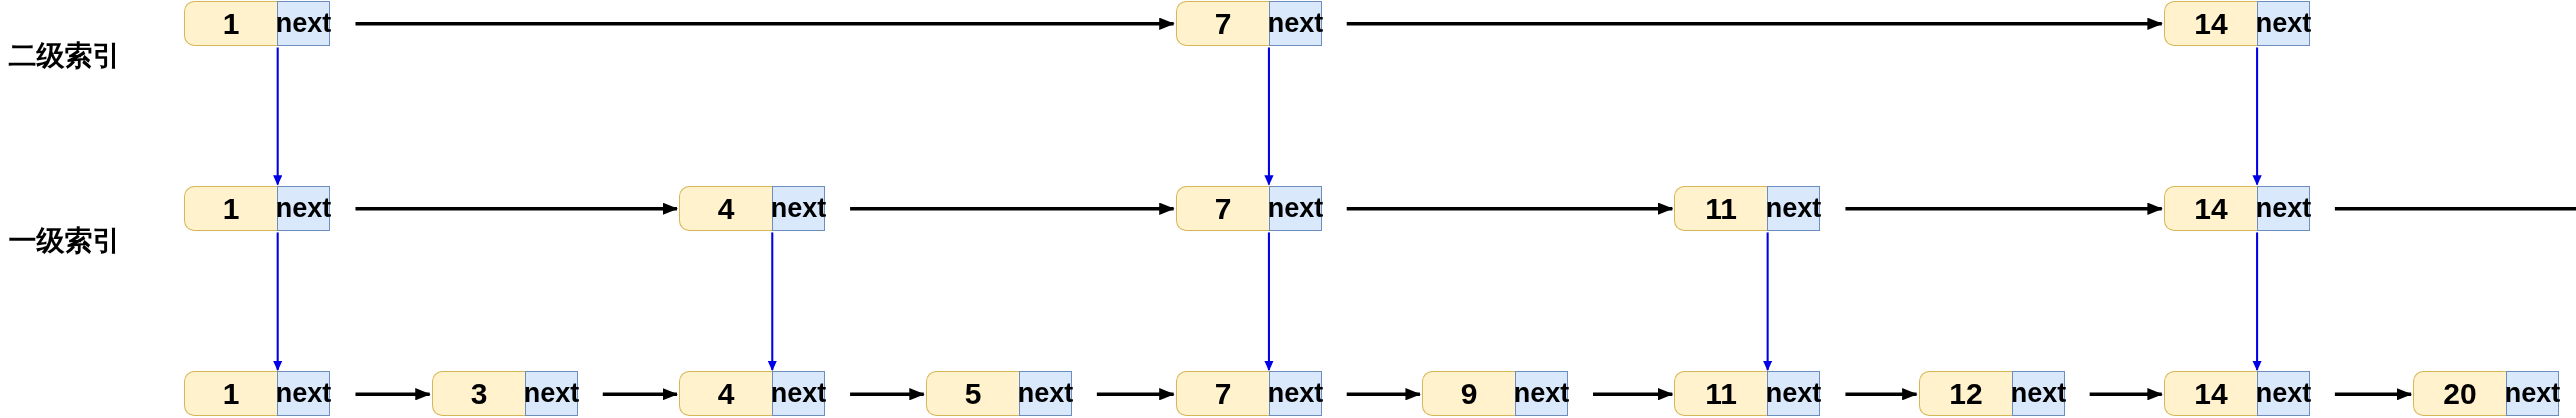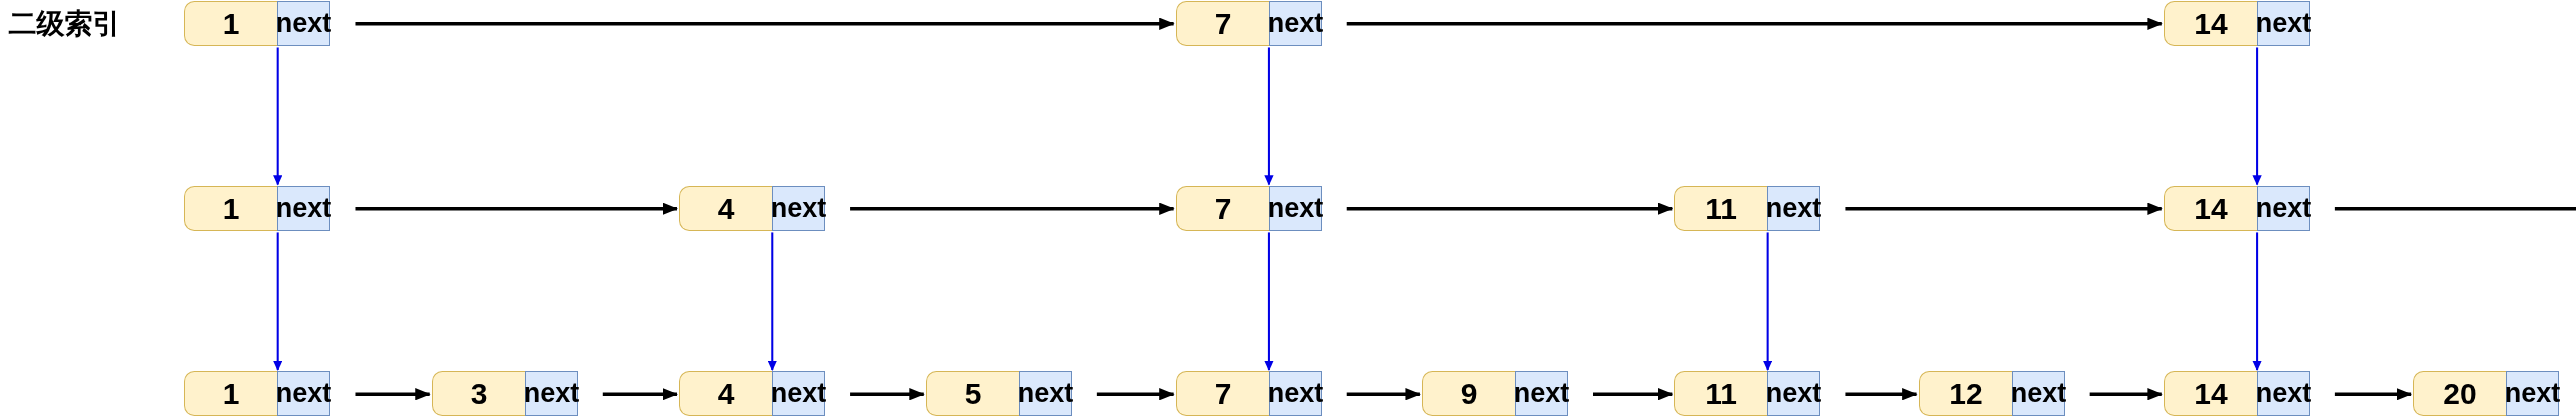--- a/index.html
+++ b/index.html
@@ -11,21 +11,21 @@
   html,body{margin:0;padding:0;background:var(--bg);}
   #canvas{
     position:relative; width:3000px; height:419px; background:var(--bg);
     font-family:"Liberation Sans","DejaVu Sans",sans-serif; color:var(--text);
     overflow:hidden;
   }
   #connectors{position:absolute; left:0; top:0; z-index:0;}
   .row-label{
     position:absolute; left:0; width:129px; height:45px;
     display:flex; align-items:center; justify-content:center;
-    font-size:28px; font-weight:700; z-index:2; white-space:nowrap;
+    font-size:28px; font-weight:700; z-index:2; white-space:nowrap;margin-top:32px;
   }
   .node{position:absolute; display:flex; height:45px; z-index:1;}
   .cell{box-sizing:border-box; height:45px; display:flex; align-items:center; justify-content:center;}
   .cell.value{
     width:93px; background:var(--value-fill);
     border:1.5px solid var(--value-border); border-right:0;
     border-radius:10.3px 0 0 10.3px; font-size:30px; font-weight:700;
   }
   .cell.next{
     width:53px; background:var(--next-fill);
@@ -74,20 +74,21 @@
         <line x1="3092" y1="765" x2="3246" y2="765" class="link-line" marker-end="url(#mkBlack)"></line>
         <line x1="3582" y1="765" x2="3720" y2="765" class="link-line" marker-end="url(#mkBlack)"></line>
         <line x1="4056" y1="765" x2="4196" y2="765" class="link-line" marker-end="url(#mkBlack)"></line>
         <line x1="4532" y1="765" x2="4680" y2="765" class="link-line" marker-end="url(#mkBlack)"></line>
         <line x1="5016" y1="765" x2="5159" y2="765" class="link-line" marker-end="url(#mkBlack)"></line>
         <line x1="5495" y1="765" x2="5633" y2="765" class="link-line" marker-end="url(#mkBlack)"></line>
       </g>
   </svg>
 
   <div class="row-label" style="top:1px">二级索引</div>
+  <div class="row-label" style="top:186px">一级索引</div>
 
   <div id="nodes">
       <div class="node" style="left: 184px; top: 1px;">
         <div class="cell value">1</div>
         <div class="cell next">next</div>
       </div>
       <div class="node" style="left: 1176px; top: 1px;">
         <div class="cell value">7</div>
         <div class="cell next">next</div>
       </div>

